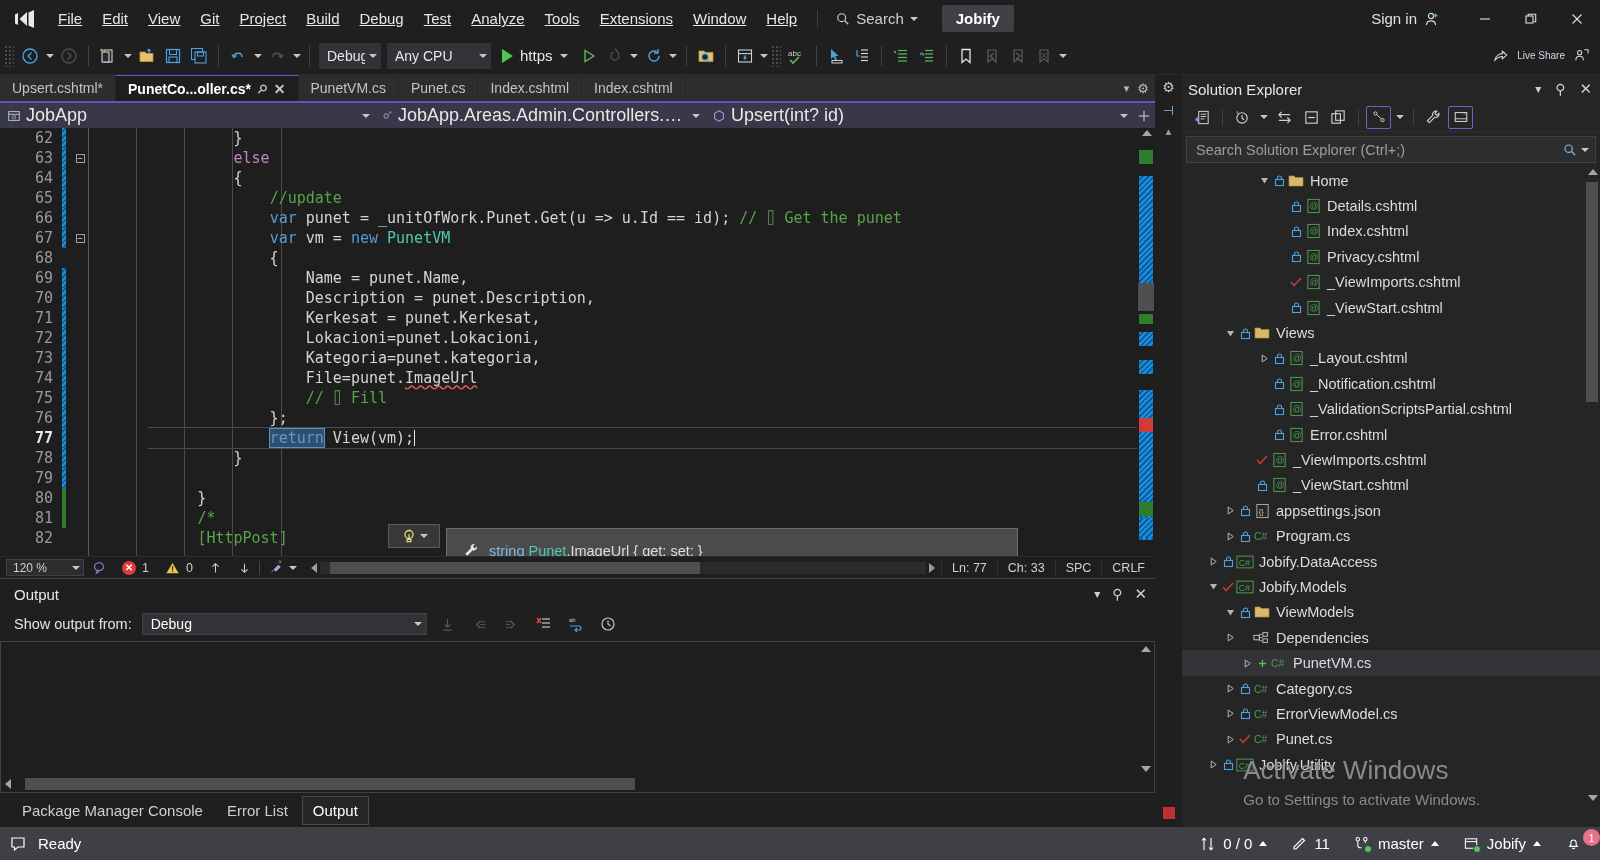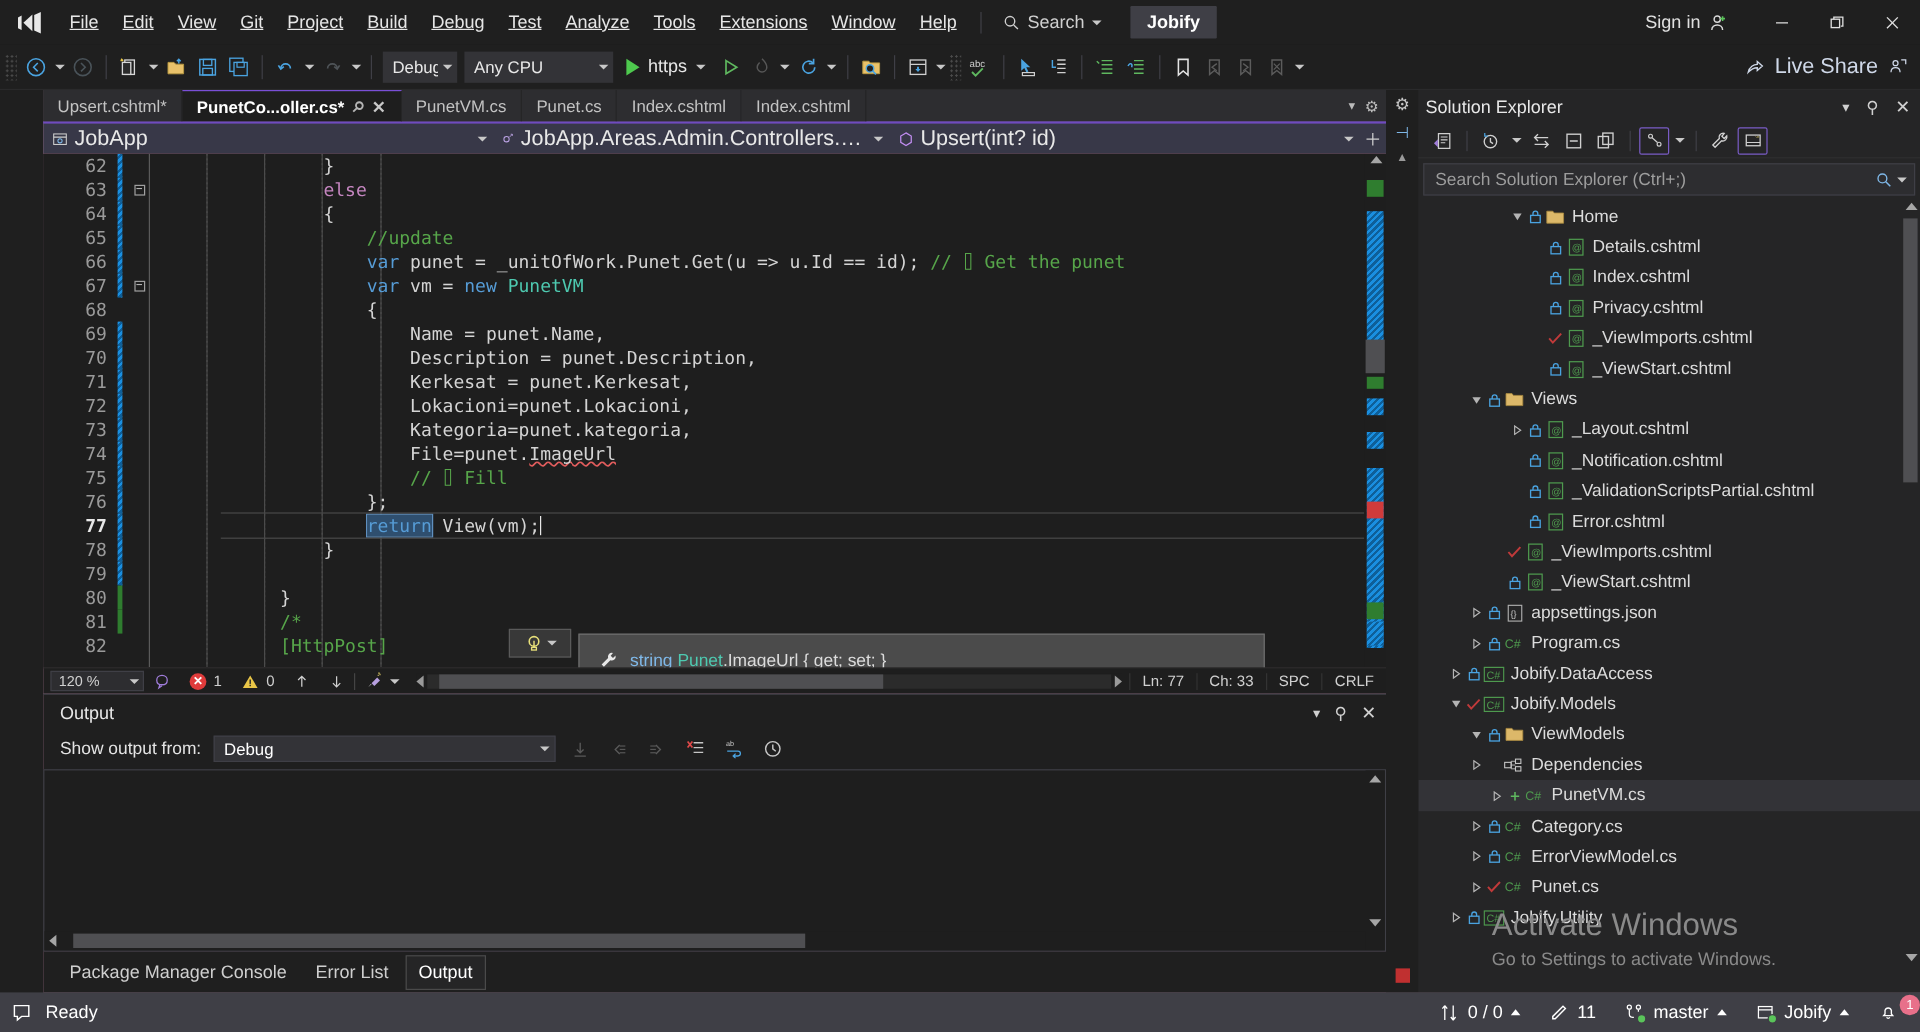--- a/index.html
+++ b/index.html
@@ -55,24 +55,24 @@
   .tsep{ width:1px; height:20px; background:#3f3f46; margin:0 6px; }
   .combo{
     height:26px; background:#333337; color:#e8e8e8; font-size:14px;
     display:flex; align-items:center; padding:0 4px 0 8px; margin:0 3px; min-width:58px;
     position:relative; overflow:hidden;
   }
   .combo .lbl{ flex:1; white-space:nowrap; overflow:hidden; }
   .combo .ar{ margin-left:4px; }
   .runbtn{ display:flex; align-items:center; gap:7px; padding:2px 8px; height:28px; color:#e8e8e8; font-size:15px; }
   .tri{ width:0;height:0;border-top:7px solid transparent;border-bottom:7px solid transparent;border-left:11px solid #4ec94e; }
-  .lshare{ margin-left:auto; display:flex; align-items:center; gap:8px; padding:4px 10px; color:#cfd8e8; font-size:18px; }
-
-  
-  .main{ flex:1; display:flex; min-height:0; background:#f9a8d4;margin-left:36px; }
+  .lshare{ margin-left:auto; display:flex; align-items:center; gap:8px; padding:4px 10px; color:#cfd8e8; font-size:10px; }
+
+  
+  .main{ flex:1; display:flex; min-height:0; background:#7dd3fc; }
   .leftcol{ flex:1; display:flex; flex-direction:column; min-width:0; }
 
   
   .tabstrip{ height:26px; background:#2d2d30; display:flex; align-items:stretch; position:relative; flex:0 0 26px; }
   .tab{
     display:flex; align-items:center; gap:7px; padding:0 12px; font-size:14px; color:#c3c3c3;
     background:#2d2d30; border-right:1px solid #252526; white-space:nowrap;
   }
   .tab.active{ background:#1e1e1e; color:#ffffff; font-weight:bold; border-top:1px solid #7a4fd6; }
   .tab .pin{ font-size:12px; color:#b5b5b5; transform:rotate(45deg); }
@@ -343,21 +343,21 @@
         </svg>
     </div>
     <div class="tdrop">
         <span class="caret-dn"></span>
       </div>
     <div class="tsep"></div>
     <div class="combo" style="width:62px">
       <span class="lbl">Debug</span>
       <span class="ar caret-dn"></span>
     </div>
-    <div class="combo" style="width:124px">
+    <div class="combo" style="width:104px">
       <span class="lbl">Any CPU</span>
       <span class="ar caret-dn"></span>
     </div>
     <div class="runbtn">
       <span class="tri"></span>
       <span>https</span>
       <span class="caret-dn"></span>
     </div>
     <div class="tbtn">
       <svg width="16" height="16" viewBox="0 0 16 16">

